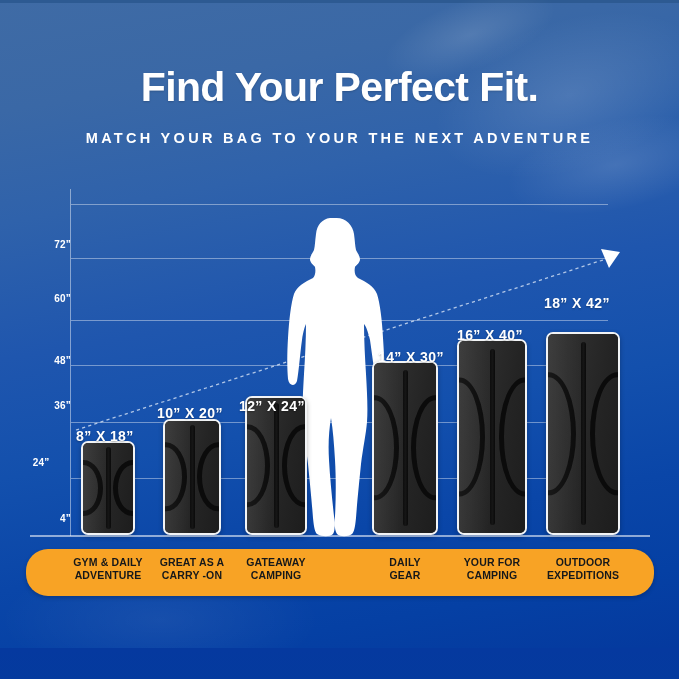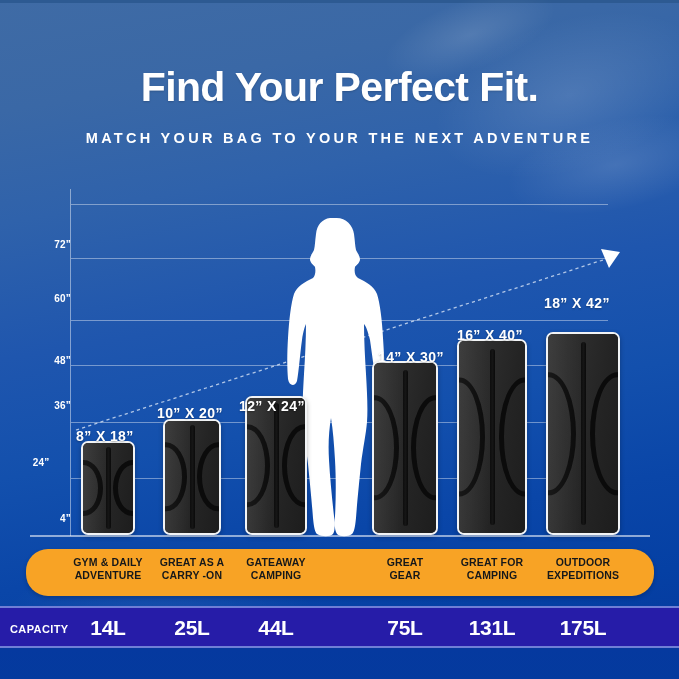--- a/index.html
+++ b/index.html
@@ -317,40 +317,29 @@
         </div>
         <div class="cat" style="left: 114px; width: 104px;">
           <div>GREAT AS A</div>
           <div>CARRY -ON</div>
         </div>
         <div class="cat" style="left: 198px; width: 104px;">
           <div>GATEAWAY</div>
           <div>CAMPING</div>
         </div>
         <div class="cat" style="left: 327px; width: 104px;">
-          <div>GREAT</div>
+          <div>DAILY</div>
           <div>GEAR</div>
         </div>
         <div class="cat" style="left: 414px; width: 104px;">
-          <div>GREAT FOR</div>
+          <div>YOUR FOR</div>
           <div>CAMPING</div>
         </div>
         <div class="cat" style="left: 505px; width: 104px;">
           <div>OUTDOOR</div>
           <div>EXPEDITIONS</div>
         </div>
       </div>
   </div>
 
-  <div id="capstrip">
-    <div class="caplabel">CAPACITY</div>
-    <div id="caps">
-        <div class="capval" style="left: 63px; width: 90px;">14L</div>
-        <div class="capval" style="left: 147px; width: 90px;">25L</div>
-        <div class="capval" style="left: 231px; width: 90px;">44L</div>
-        <div class="capval" style="left: 360px; width: 90px;">75L</div>
-        <div class="capval" style="left: 447px; width: 90px;">131L</div>
-        <div class="capval" style="left: 538px; width: 90px;">175L</div>
-      </div>
-  </div>
 
   <div id="footer"></div>
 </div>
 
 </body></html>

